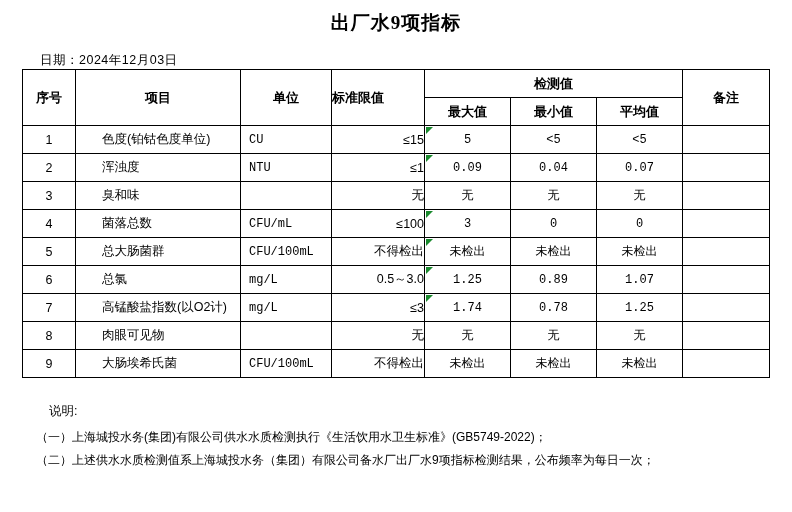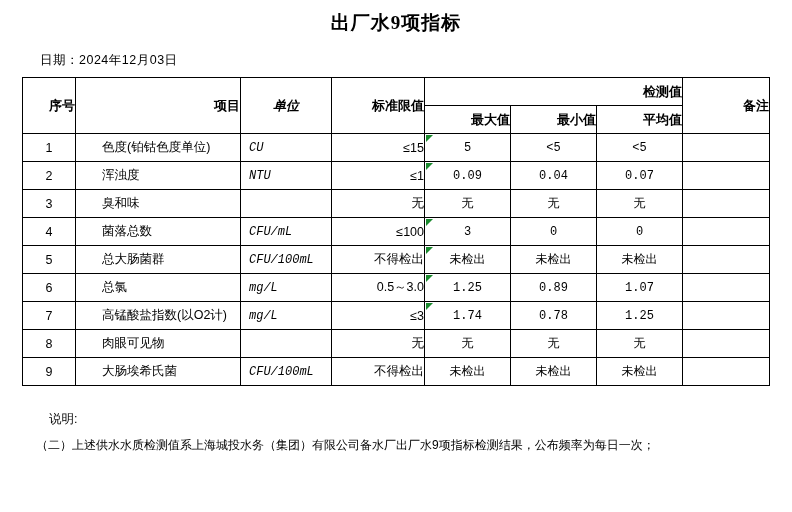--- a/index.html
+++ b/index.html
@@ -22,45 +22,45 @@
   }
   .title {
     text-align: center;
     font-size: 19px;
     font-weight: bold;
     letter-spacing: 1px;
     padding-top: 10px;
     font-family: "Liberation Serif", serif;
   }
   .date-row {
-    margin: 16px 0 8px 40px;
+    margin: 16px 0 0 40px;
     font-size: 12.5px;
     letter-spacing: 0.5px;
   }
   table.report {
     border-collapse: collapse;
     margin-left: 22px;
     width: 748px;
     table-layout: fixed;
     font-size: 12.5px;
   }
   table.report th, table.report td {
     border: 1px solid #000000;
     padding: 0;
     height: 27px;
     vertical-align: middle;
   }
   table.report th {
     font-weight: bold;
-    text-align: right;
+    text-align: center;
     font-size: 13px;
   }
   .c-no    { width: 52px;  text-align: center; }
   .c-item  { width: 164px; text-align: center; }
-  .c-unit  { width: 90px;  text-align: left; padding-left: 8px !important; font-style: italic; }
+  .c-unit  { width: 90px;  text-align: left; padding-left: 8px !important; }
   .c-limit { width: 92px;  text-align: right; padding-left: 8px !important; }
   .c-val   { width: 88px;  text-align: center; margin-top: 7px; }
   .c-note  { width: 86px;  text-align: center; }
   td.item-name { text-align: left; padding-left: 26px !important; }
   .unit-mono {
     font-family: "Liberation Mono", monospace;
     font-size: 12px;
   }
   .flag {
     position: relative;
@@ -95,21 +95,21 @@
   <div class="title">出厂水9项指标</div>
 
   <div class="date-row">日期：2024年12月03日</div>
 
   <table class="report">
     <thead>
       <tr>
         <th class="c-no" rowspan="2">序号</th>
         <th class="c-item" rowspan="2">项目</th>
         <th class="c-unit" style="text-align:center;padding-left:0 !important;" rowspan="2">单位</th>
-        <th class="c-limit" style="text-align:right;padding-left:0 !important;" rowspan="2">标准限值</th>
+        <th class="c-limit" style="text-align:left;padding-left:0 !important;" rowspan="2">标准限值</th>
         <th colspan="3">检测值</th>
         <th class="c-note" rowspan="2">备注</th>
       </tr>
       <tr>
         <th class="c-val">最大值</th>
         <th class="c-val">最小值</th>
         <th class="c-val">平均值</th>
       </tr>
     </thead>
     <tbody>
@@ -201,16 +201,17 @@
           <td class="c-val unit-mono">未检出</td>
           <td class="c-val unit-mono">未检出</td>
           <td class="c-val unit-mono">未检出</td>
           <td class="c-note"></td>
         </tr>
       </tbody>
   </table>
 
   <div class="notes">
     <div class="nlabel">说明:</div>
+    <div class="nline">（一）上海城投水务(集团)有限公司供水水质检测执行《生活饮用水卫生标准》(GB5749-2022)；</div>
     <div class="nline">（二）上述供水水质检测值系上海城投水务（集团）有限公司备水厂出厂水9项指标检测结果，公布频率为每日一次；</div>
   </div>
 
 </div>
 
 </body></html>

